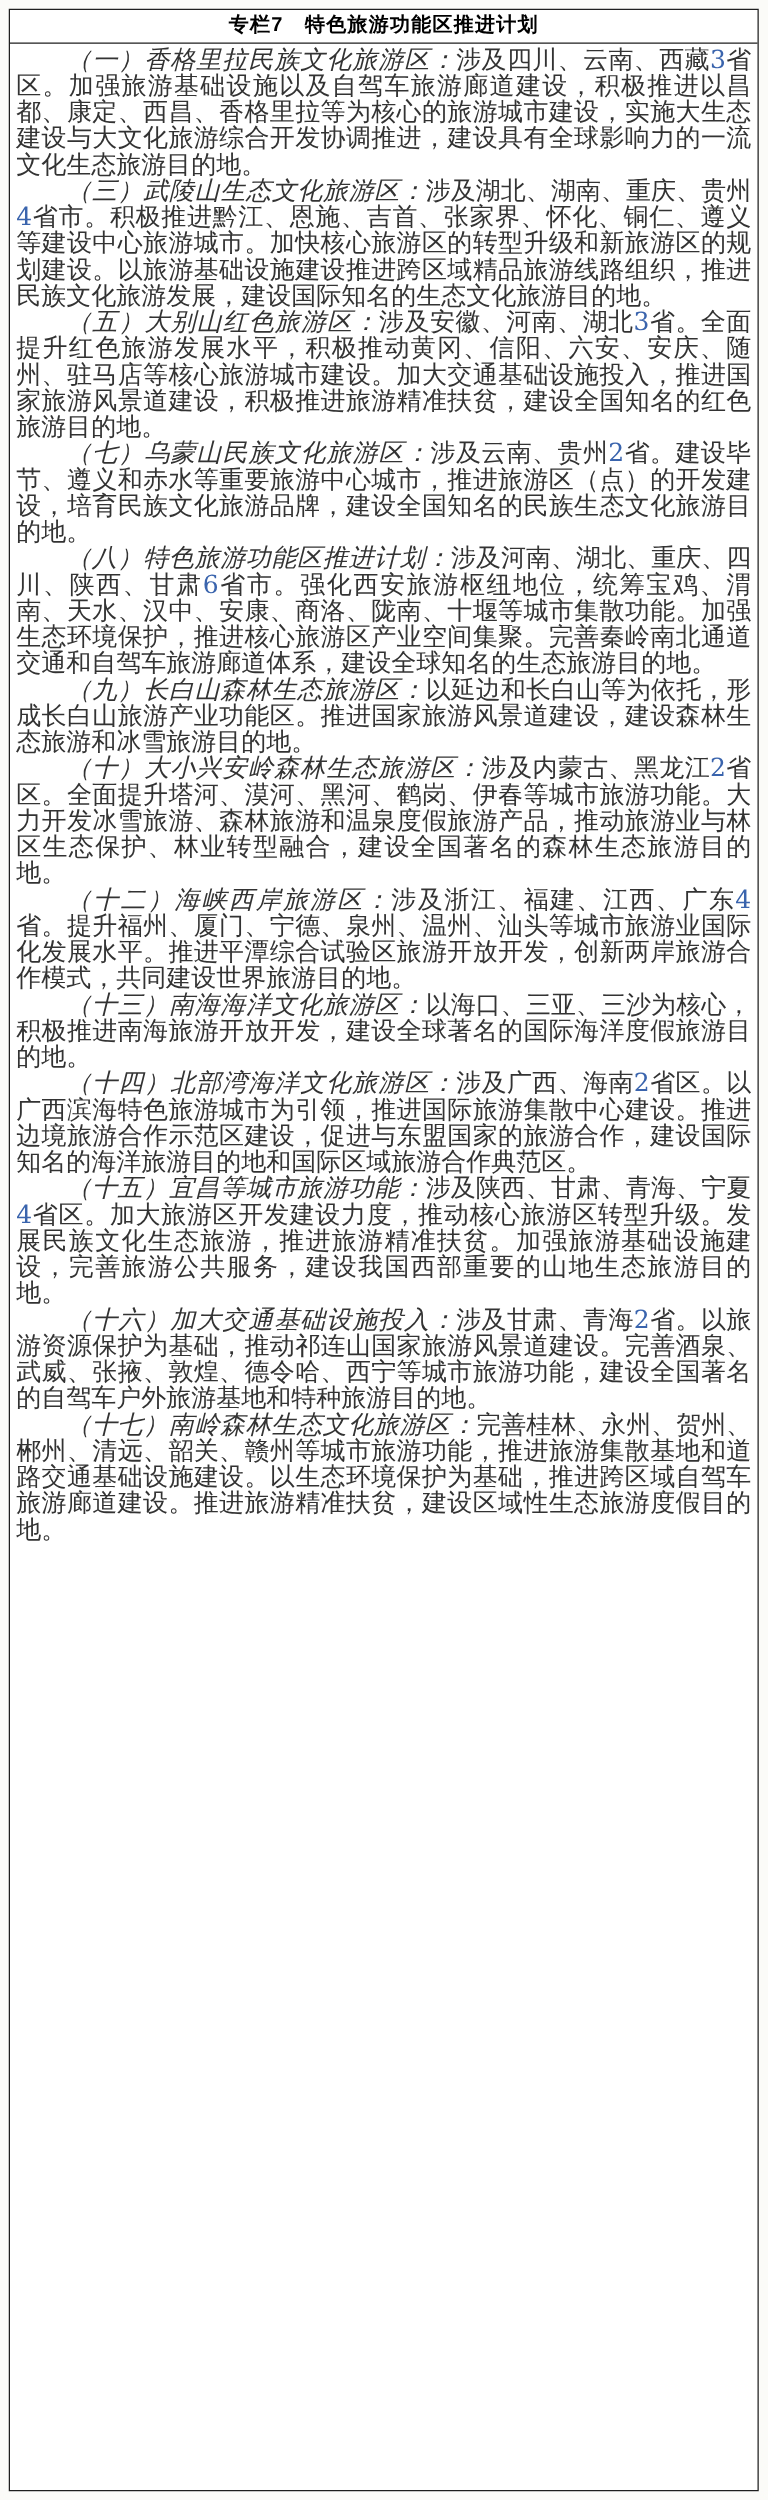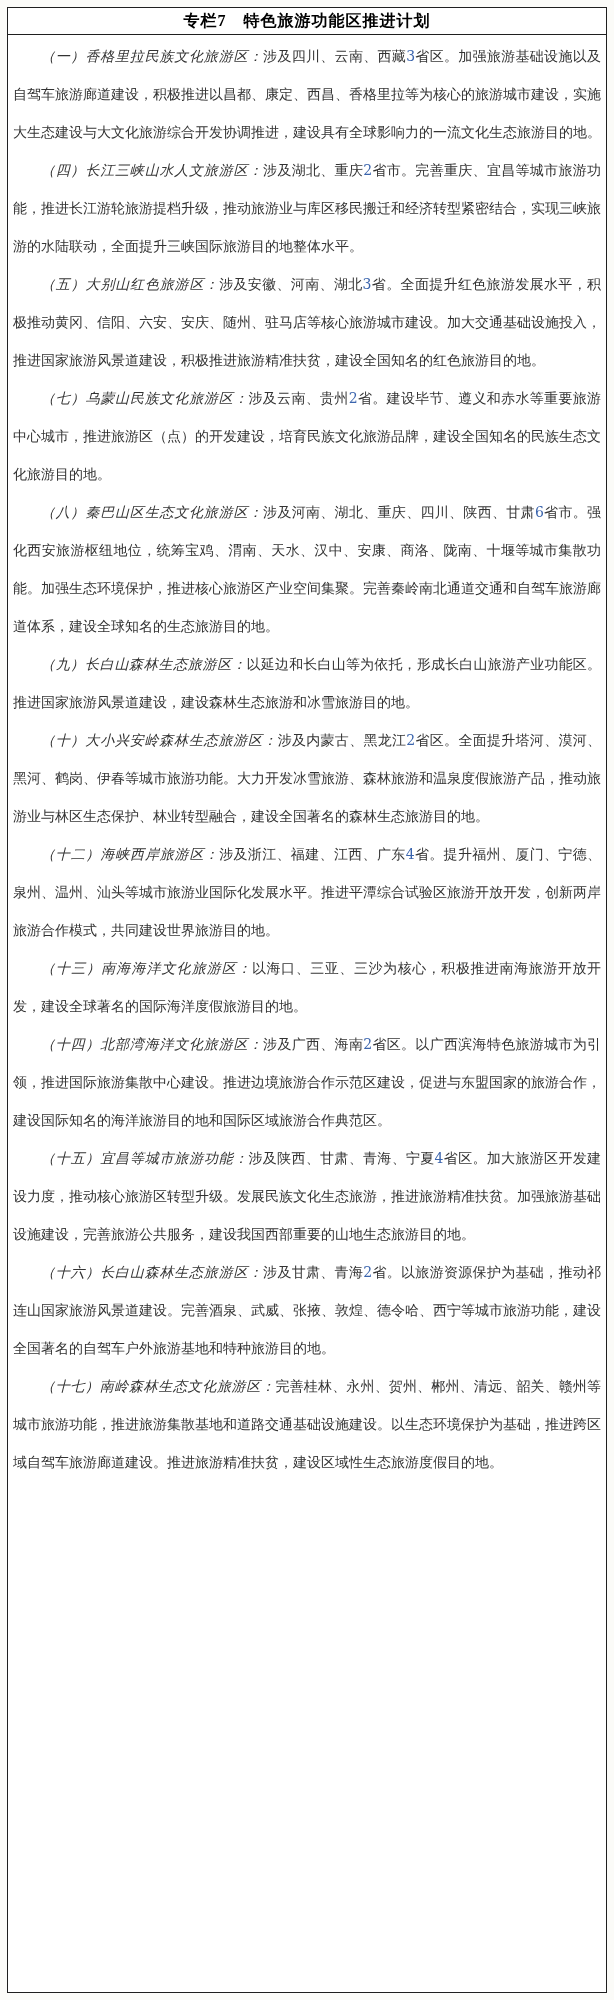--- a/index.html
+++ b/index.html
@@ -19,37 +19,37 @@
     height: 1984px;
     border: 1px solid #1f1f1f;
     background: #ffffff;
     box-sizing: content-box;
   }
   .doc-title {
     height: 26px;
     line-height: 26px;
     border-bottom: 1px solid #1f1f1f;
     text-align: center;
-    font-family: Liberation Serif, serif;
+    font-family: Liberation Sans, sans-serif;
     font-weight: bold;
     font-size: 16px;
     color: #000000;
     letter-spacing: 1px;
     white-space: nowrap;
     overflow: hidden;
   }
   .doc-body {
     padding: 2px 5px 0 5px;
   }
   .para {
     margin: 0;
     text-indent: 2em;
     text-align: justify;
-    font-size: 14px;
-    line-height: 38px;
+    font-size: 20px;
+    line-height: 21px;
     color: #333333;
     word-break: break-all;
   }
   .hd {
     font-style: italic;
     color: #333333;
     letter-spacing: 0.5px;
   }
   .body-text {
     font-style: normal;
@@ -62,41 +62,41 @@
 </head>
 <body>
 
 <div class="sheet">
   <div class="doc-title">专栏7　特色旅游功能区推进计划</div>
   <div class="doc-body">
 
       <p class="para"><span class="hd">（一）香格里拉民族文化旅游区：</span><span class="body-text">涉及四川、云南、西藏<span class="num">3</span>省区。加强旅游基础设施以及自驾车旅游廊道建设，积极推进以昌都、康定、西昌、香格里拉等为核心的旅游城市建设，实施大生态建设与大文化旅游综合开发协调推进，建设具有全球影响力的一流文化生态旅游目的地。</span></p>
 
 
+      <p class="para"><span class="hd">（三）武陵山生态文化旅游区：</span><span class="body-text">涉及湖北、湖南、重庆、贵州<span class="num">4</span>省市。积极推进黔江、恩施、吉首、张家界、怀化、铜仁、遵义等建设中心旅游城市。加快核心旅游区的转型升级和新旅游区的规划建设。以旅游基础设施建设推进跨区域精品旅游线路组织，推进民族文化旅游发展，建设国际知名的生态文化旅游目的地。</span></p>
 
-      <p class="para"><span class="hd">（四）长江三峡山水人文旅游区：</span><span class="body-text">涉及湖北、重庆<span class="num">2</span>省市。完善重庆、宜昌等城市旅游功能，推进长江游轮旅游提档升级，推动旅游业与库区移民搬迁和经济转型紧密结合，实现三峡旅游的水陆联动，全面提升三峡国际旅游目的地整体水平。</span></p>
 
       <p class="para"><span class="hd">（五）大别山红色旅游区：</span><span class="body-text">涉及安徽、河南、湖北<span class="num">3</span>省。全面提升红色旅游发展水平，积极推动黄冈、信阳、六安、安庆、随州、驻马店等核心旅游城市建设。加大交通基础设施投入，推进国家旅游风景道建设，积极推进旅游精准扶贫，建设全国知名的红色旅游目的地。</span></p>
 
 
       <p class="para"><span class="hd">（七）乌蒙山民族文化旅游区：</span><span class="body-text">涉及云南、贵州<span class="num">2</span>省。建设毕节、遵义和赤水等重要旅游中心城市，推进旅游区（点）的开发建设，培育民族文化旅游品牌，建设全国知名的民族生态文化旅游目的地。</span></p>
 
-      <p class="para"><span class="hd">（八）秦巴山区生态文化旅游区：</span><span class="body-text">涉及河南、湖北、重庆、四川、陕西、甘肃<span class="num">6</span>省市。强化西安旅游枢纽地位，统筹宝鸡、渭南、天水、汉中、安康、商洛、陇南、十堰等城市集散功能。加强生态环境保护，推进核心旅游区产业空间集聚。完善秦岭南北通道交通和自驾车旅游廊道体系，建设全球知名的生态旅游目的地。</span></p>
+      <p class="para"><span class="hd">（八）特色旅游功能区推进计划：</span><span class="body-text">涉及河南、湖北、重庆、四川、陕西、甘肃<span class="num">6</span>省市。强化西安旅游枢纽地位，统筹宝鸡、渭南、天水、汉中、安康、商洛、陇南、十堰等城市集散功能。加强生态环境保护，推进核心旅游区产业空间集聚。完善秦岭南北通道交通和自驾车旅游廊道体系，建设全球知名的生态旅游目的地。</span></p>
 
       <p class="para"><span class="hd">（九）长白山森林生态旅游区：</span><span class="body-text">以延边和长白山等为依托，形成长白山旅游产业功能区。推进国家旅游风景道建设，建设森林生态旅游和冰雪旅游目的地。</span></p>
 
       <p class="para"><span class="hd">（十）大小兴安岭森林生态旅游区：</span><span class="body-text">涉及内蒙古、黑龙江<span class="num">2</span>省区。全面提升塔河、漠河、黑河、鹤岗、伊春等城市旅游功能。大力开发冰雪旅游、森林旅游和温泉度假旅游产品，推动旅游业与林区生态保护、林业转型融合，建设全国著名的森林生态旅游目的地。</span></p>
 
 
       <p class="para"><span class="hd">（十二）海峡西岸旅游区：</span><span class="body-text">涉及浙江、福建、江西、广东<span class="num">4</span>省。提升福州、厦门、宁德、泉州、温州、汕头等城市旅游业国际化发展水平。推进平潭综合试验区旅游开放开发，创新两岸旅游合作模式，共同建设世界旅游目的地。</span></p>
 
       <p class="para"><span class="hd">（十三）南海海洋文化旅游区：</span><span class="body-text">以海口、三亚、三沙为核心，积极推进南海旅游开放开发，建设全球著名的国际海洋度假旅游目的地。</span></p>
 
       <p class="para"><span class="hd">（十四）北部湾海洋文化旅游区：</span><span class="body-text">涉及广西、海南<span class="num">2</span>省区。以广西滨海特色旅游城市为引领，推进国际旅游集散中心建设。推进边境旅游合作示范区建设，促进与东盟国家的旅游合作，建设国际知名的海洋旅游目的地和国际区域旅游合作典范区。</span></p>
 
       <p class="para"><span class="hd">（十五）宜昌等城市旅游功能：</span><span class="body-text">涉及陕西、甘肃、青海、宁夏<span class="num">4</span>省区。加大旅游区开发建设力度，推动核心旅游区转型升级。发展民族文化生态旅游，推进旅游精准扶贫。加强旅游基础设施建设，完善旅游公共服务，建设我国西部重要的山地生态旅游目的地。</span></p>
 
-      <p class="para"><span class="hd">（十六）长白山森林生态旅游区：</span><span class="body-text">涉及甘肃、青海<span class="num">2</span>省。以旅游资源保护为基础，推动祁连山国家旅游风景道建设。完善酒泉、武威、张掖、敦煌、德令哈、西宁等城市旅游功能，建设全国著名的自驾车户外旅游基地和特种旅游目的地。</span></p>
+      <p class="para"><span class="hd">（十六）加大交通基础设施投入：</span><span class="body-text">涉及甘肃、青海<span class="num">2</span>省。以旅游资源保护为基础，推动祁连山国家旅游风景道建设。完善酒泉、武威、张掖、敦煌、德令哈、西宁等城市旅游功能，建设全国著名的自驾车户外旅游基地和特种旅游目的地。</span></p>
 
       <p class="para"><span class="hd">（十七）南岭森林生态文化旅游区：</span><span class="body-text">完善桂林、永州、贺州、郴州、清远、韶关、赣州等城市旅游功能，推进旅游集散基地和道路交通基础设施建设。以生态环境保护为基础，推进跨区域自驾车旅游廊道建设。推进旅游精准扶贫，建设区域性生态旅游度假目的地。</span></p>
 
     </div>
 </div>
 
 </body></html>

